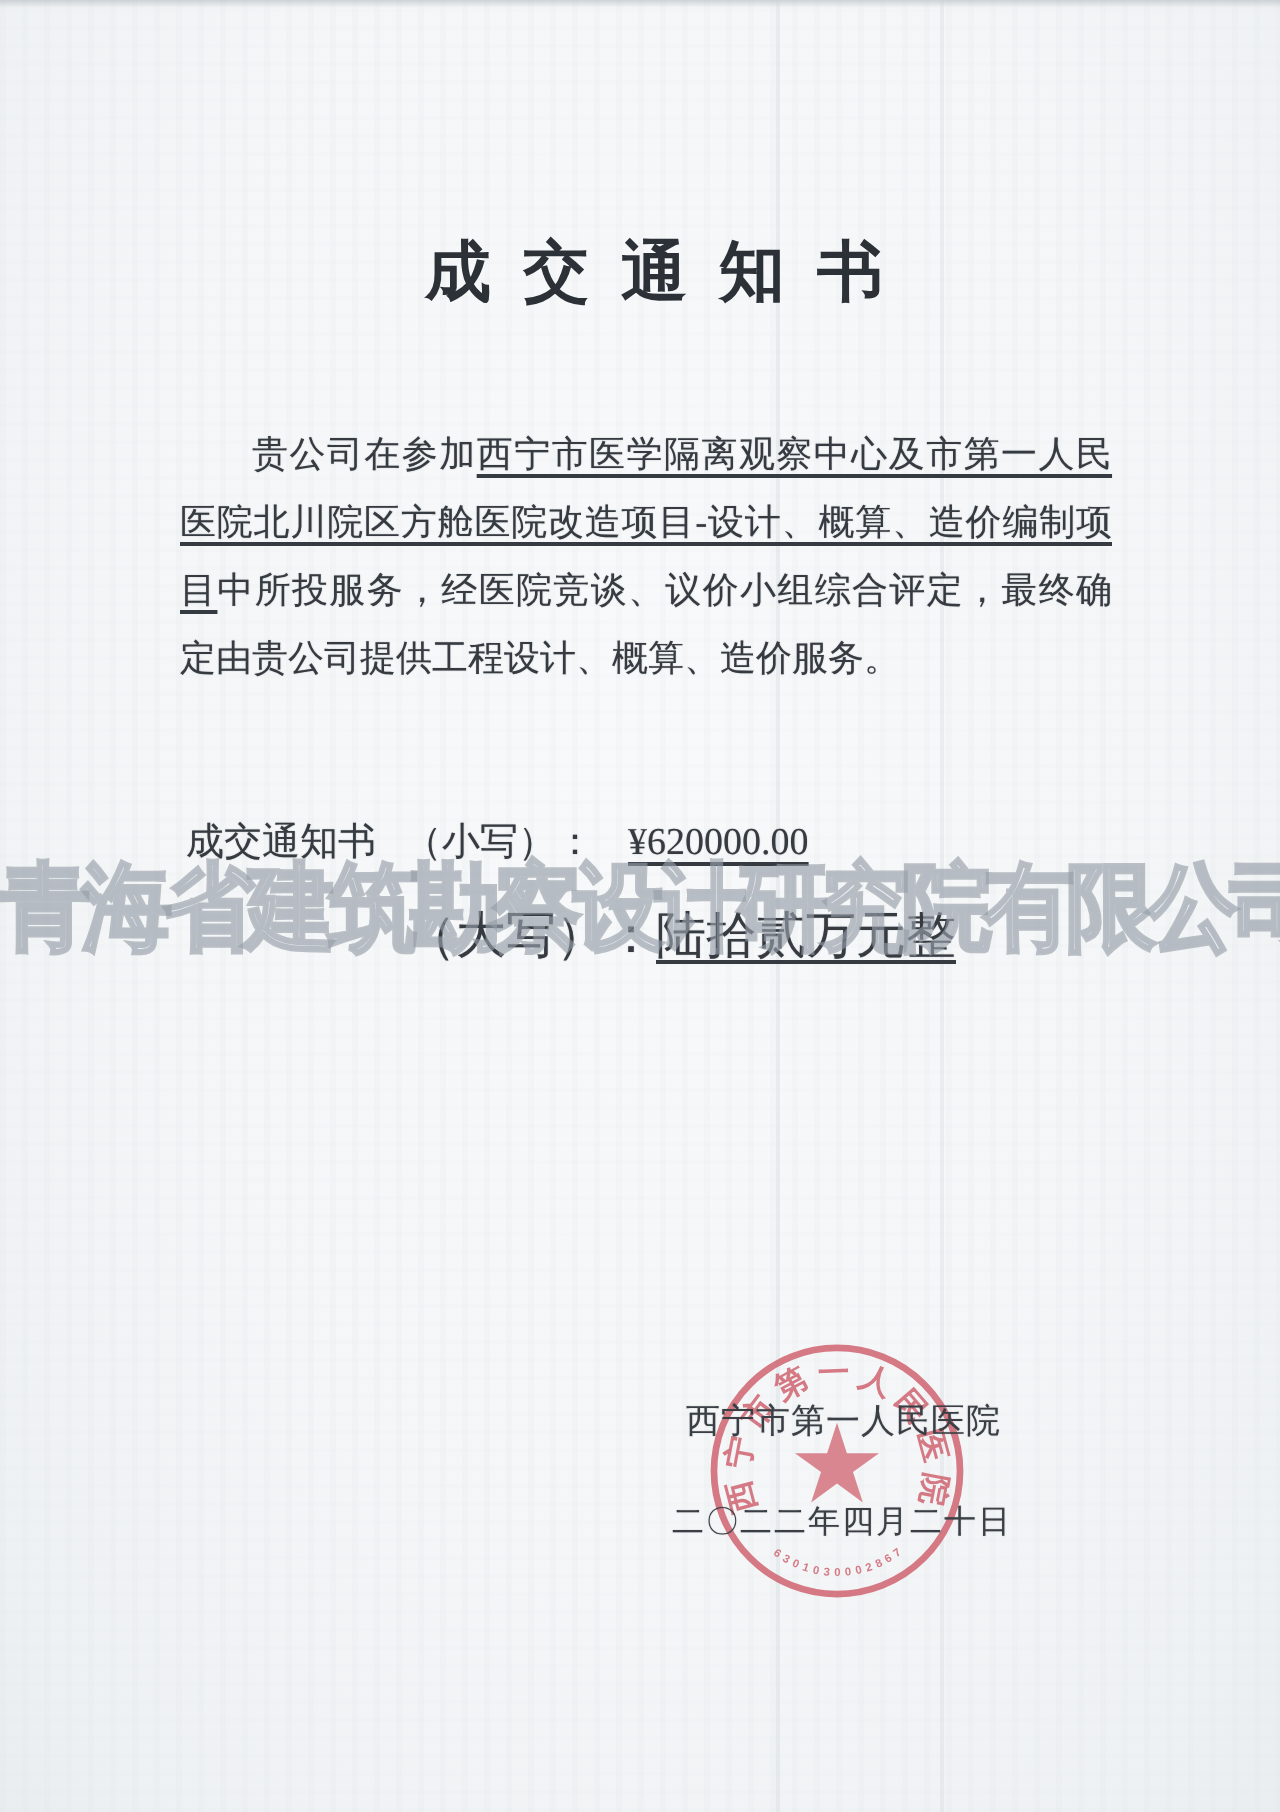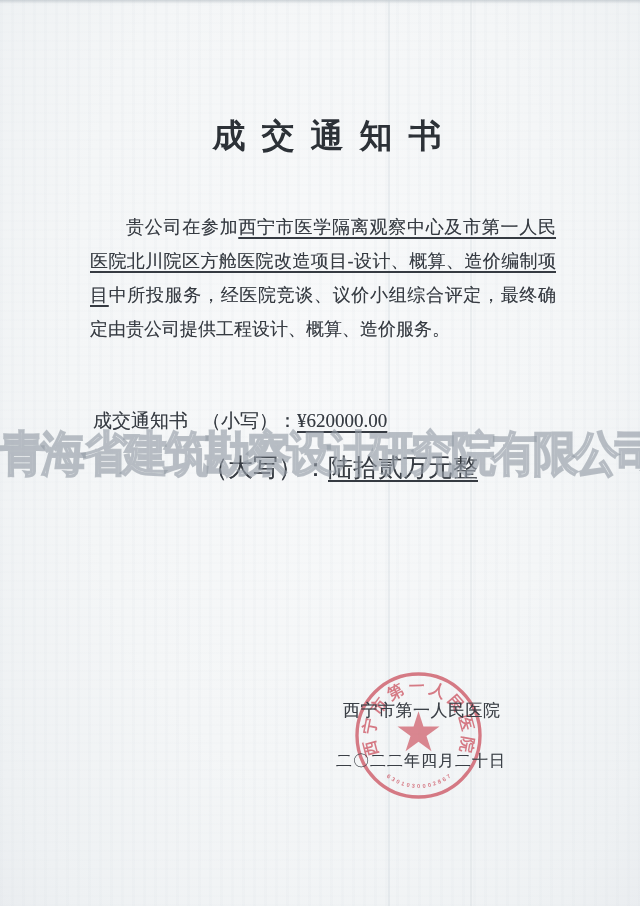--- a/index.html
+++ b/index.html
@@ -45,21 +45,21 @@
   .para2{top:494px;}
   .amount-line{
     position:absolute;left:93px;top:408px;font-size:19px;color:#363b42;
     text-shadow:0 0 0.6px rgba(54,59,66,0.45);
   }
   .amount-line .small-label{margin-left:14px;}
   .amount-line2{
     position:absolute;left:203px;top:451px;font-size:25px;color:#363b42;
     text-shadow:0 0 0.6px rgba(54,59,66,0.45);
   }
-  .num{font-family:"Liberation Serif","DejaVu Serif",serif;}
+  .num{font-family:"Liberation Serif","DejaVu Serif",serif;margin-left:17px;}
   .sig-org{
     position:absolute;top:699px;left:343px;font-size:17px;letter-spacing:0.5px;
     color:#3a3f46;z-index:3;text-shadow:0 0 0.6px rgba(54,59,66,0.4);
   }
   .sig-date{
     position:absolute;top:751px;left:336px;font-size:16px;letter-spacing:1px;
     color:#3a3f46;z-index:3;text-shadow:0 0 0.6px rgba(54,59,66,0.4);
   }
   .seal{
     position:absolute;top:664px;left:347px;width:143px;height:143px;

